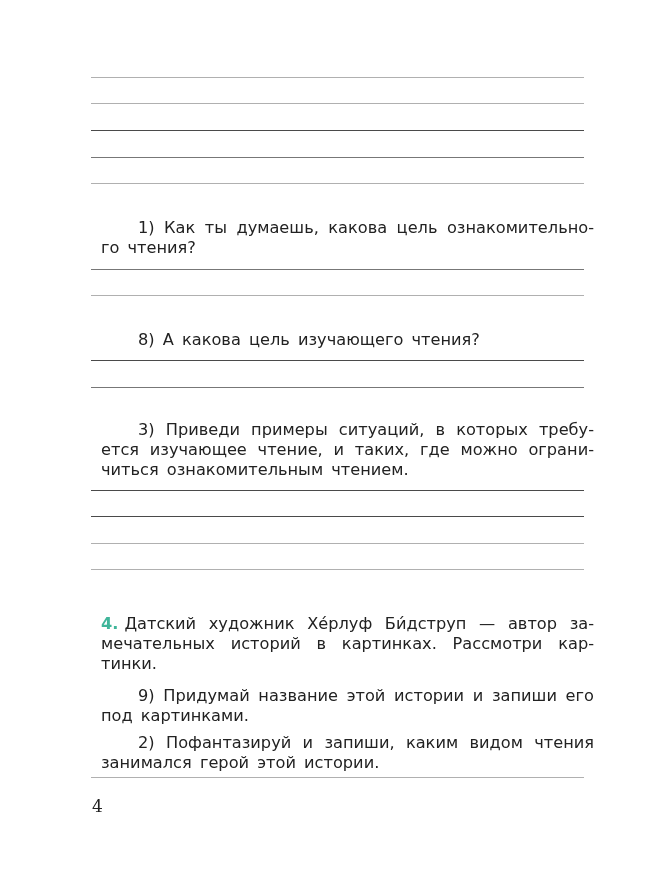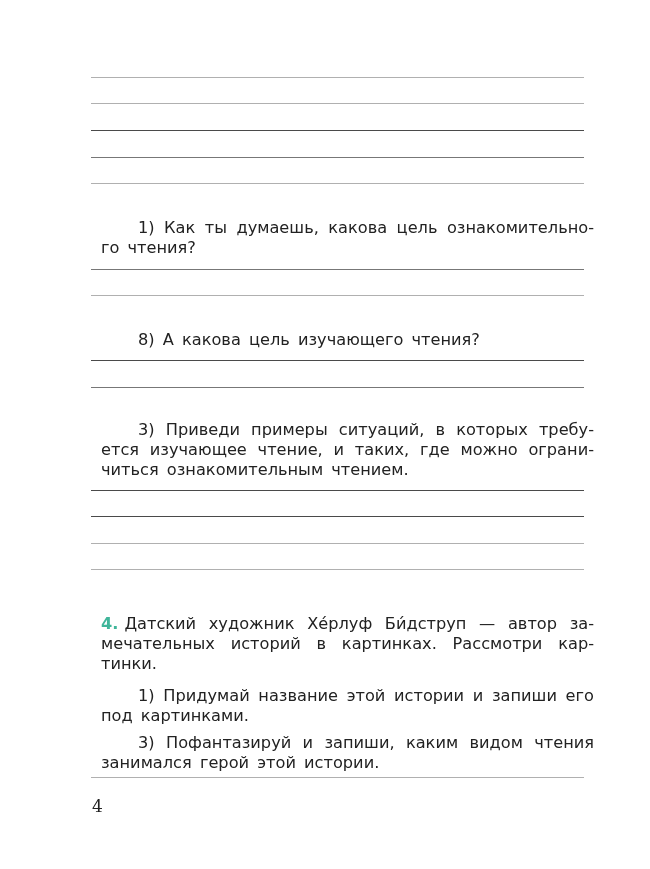--- a/index.html
+++ b/index.html
@@ -70,18 +70,18 @@
 <div class="rule mid" style="top:387px;"></div>
 
 <p class="para indent" style="top:404px;">3) Приведи примеры ситуаций, в которых требу­ется изучающее чтение, и таких, где можно ограни­читься ознакомительным чтением.</p>
 <div class="rule dark" style="top:490px;"></div>
 <div class="rule dark" style="top:516px;"></div>
 <div class="rule light" style="top:543px;"></div>
 <div class="rule light" style="top:569px;"></div>
 
 <p class="para" style="top:598px;"><span class="task-num">4.</span><span>Датский художник Хе́рлуф Би́дструп — автор за­мечательных историй в картинках. Рассмотри кар­тинки.</span></p>
 
-<p class="para indent" style="top:670px;">1) Придумай название этой истории и запиши его под картинками.</p>
-<p class="para indent" style="top:717px;">3) Пофантазируй и запиши, каким видом чтения занимался герой этой истории.</p>
+<p class="para indent" style="top:670px;">9) Придумай название этой истории и запиши его под картинками.</p>
+<p class="para indent" style="top:717px;">2) Пофантазируй и запиши, каким видом чтения занимался герой этой истории.</p>
 
 <div class="rule light" style="top:777px;"></div>
 
 <div class="page-num">4</div>
 
 </body></html>

